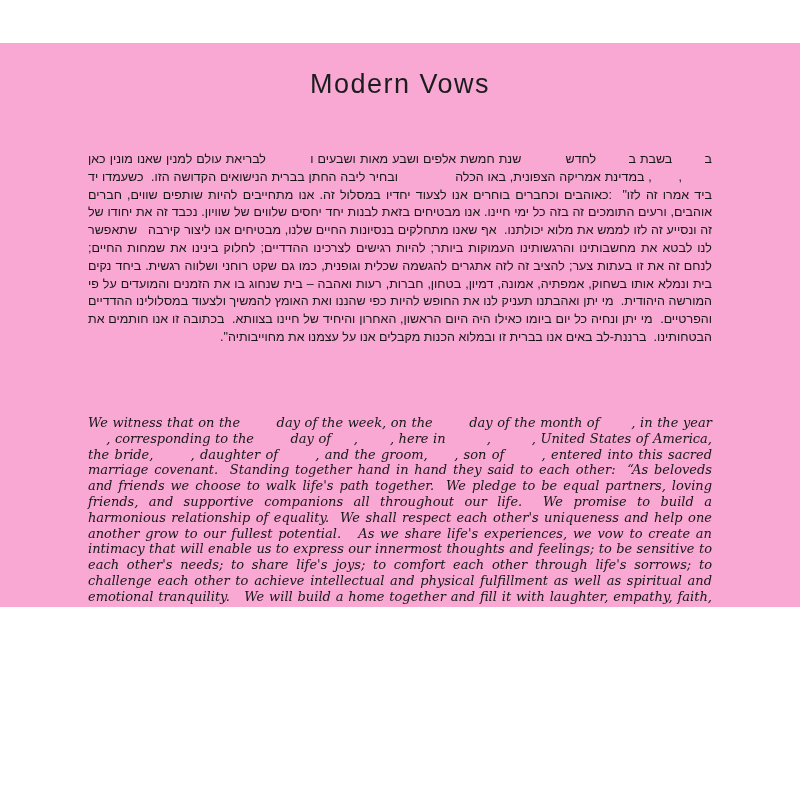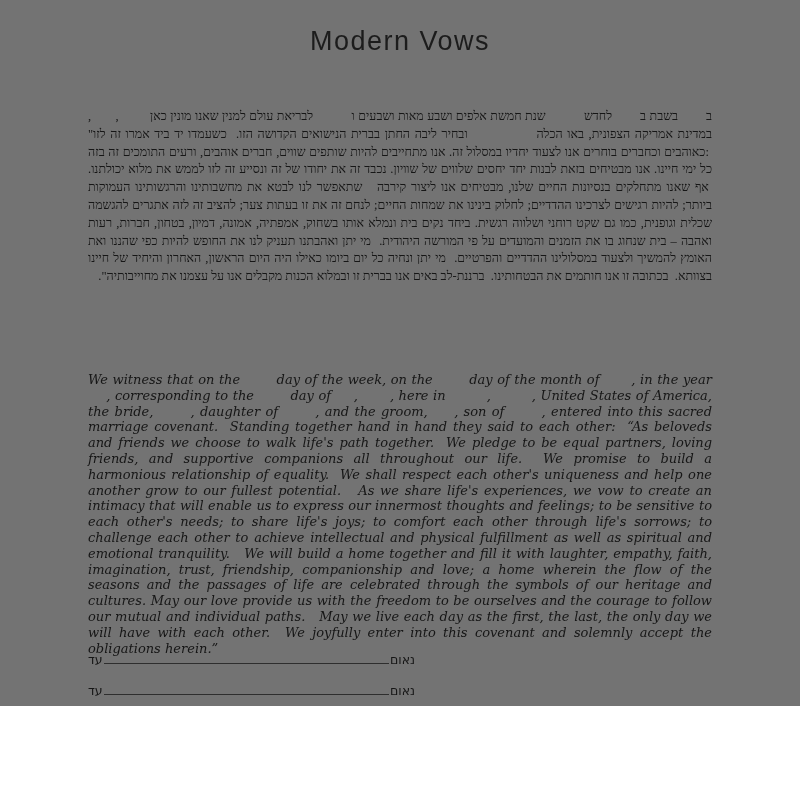--- a/index.html
+++ b/index.html
@@ -1,34 +1,35 @@
 <!DOCTYPE html>
 <html><head>
 <meta charset="utf-8">
 <style>
   html,body{margin:0;padding:0;background:#ffffff;}
   .page{
     position:relative;
-    width:800px;height:706px;
-    background:#737373;
+    width:800px;height:564px;
+    background:#f9a8d4;
     color:#1b1b1b;
     overflow:hidden;
+    margin-top:43px;
   }
   .title{
     position:absolute;top:26px;left:0;right:0;margin:0;
     text-align:center;
     font-family:"Liberation Sans",sans-serif;
     font-weight:400;
     font-size:27px;
     letter-spacing:1.5px;
     color:#1c1c1c;
   }
   .hebrew-text{
     position:absolute;left:88px;right:88px;top:108px;margin:0;
-    font-family:Liberation Serif, serif;
+    font-family:Liberation Sans, sans-serif;
     font-size:12.5px;
     line-height:17.8px;
     text-align:justify;
     direction:rtl;
     color:#161616;
   }
   .english-text{
     position:absolute;left:88px;right:88px;top:372px;margin:0;
     font-family:"DejaVu Serif","Liberation Serif",serif;
     font-style:italic;

